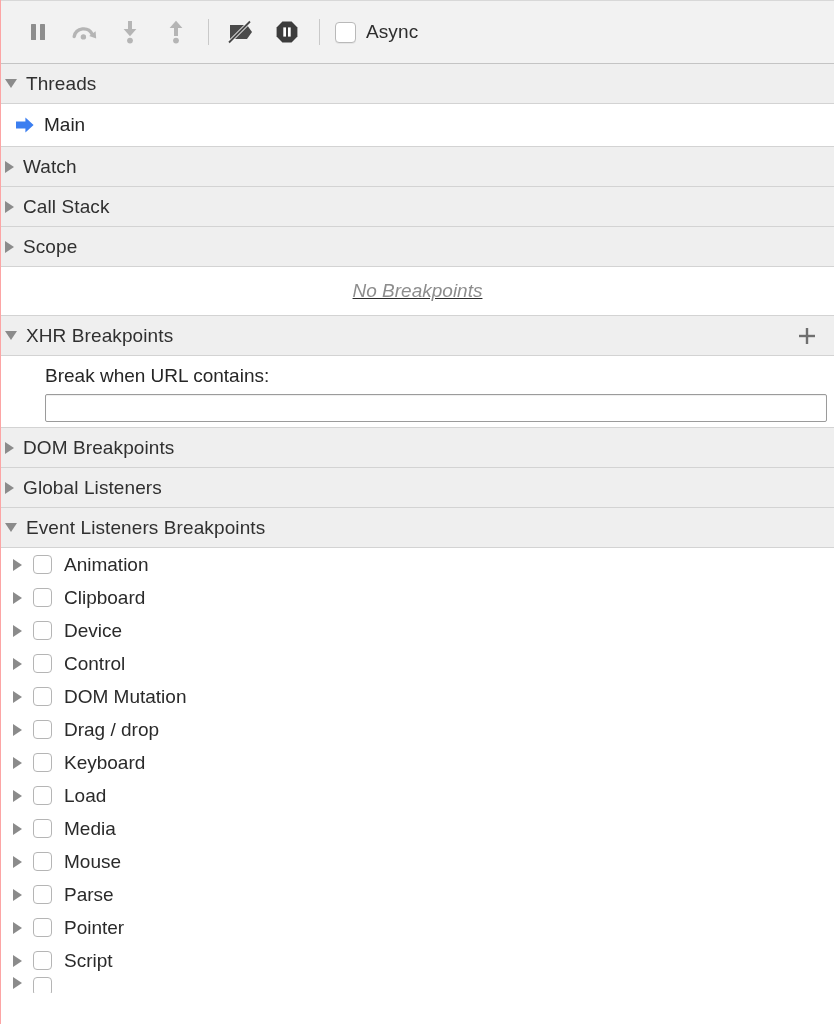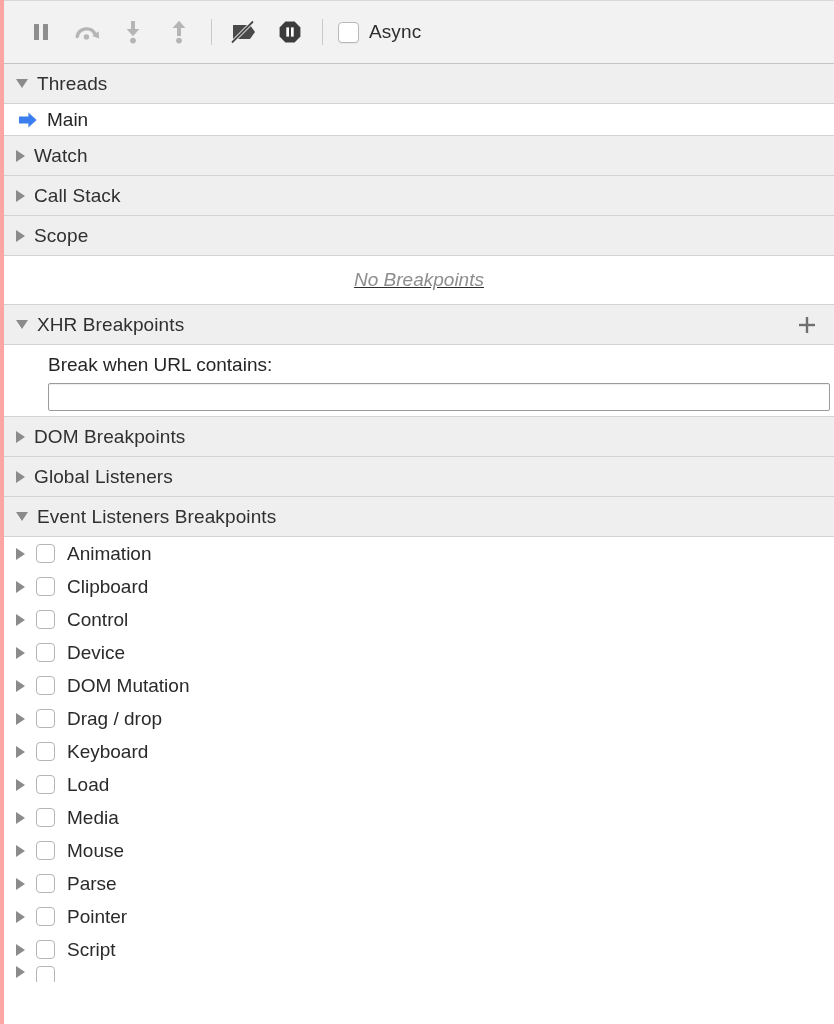--- a/index.html
+++ b/index.html
@@ -15,21 +15,21 @@
     color: #2b2b2b;
     -webkit-font-smoothing: antialiased;
   }
 
   #app {
     width: 834px;
     height: 1024px;
     position: relative;
     background: #ffffff;
     box-sizing: border-box;
-    border-left: 4px solid #fca5a5;
+    border-left: 1px solid #fca5a5;
     overflow: hidden;
   }
 
   
   .toolbar {
     height: 64px;
     box-sizing: border-box;
     background: #f2f2f2;
     border-top: 1px solid #d8d8d8;
     border-bottom: 1px solid #c4c4c4;
@@ -74,21 +74,21 @@
   }
 
   
   .section-head {
     height: 40px;
     box-sizing: border-box;
     background: #efefef;
     border-bottom: 1px solid #d3d3d3;
     display: flex;
     align-items: center;
-    padding-left: 12px;
+    padding-left: 4px;
     position: relative;
   }
   .section-title {
     font-size: 19px;
     color: #303030;
     margin-left: 9px;
     letter-spacing: .1px;
   }
   .tri {
     width: 0;
@@ -112,21 +112,21 @@
     transform: translateY(-50%);
     width: 22px;
     height: 22px;
     display: flex;
     align-items: center;
     justify-content: center;
   }
 
   
   .thread-row {
-    height: 32px;
+    height: 43px;
     box-sizing: border-box;
     background: #ffffff;
     border-bottom: 1px solid #d3d3d3;
     display: flex;
     align-items: center;
     padding-left: 14px;
   }
   .thread-label {
     font-size: 19px;
     color: #252525;
@@ -342,30 +342,30 @@
         <span class="evt-label">Animation</span>
       </div>
       <div class="evt-row">
         <span class="tri tri-right"></span>
         <span class="evt-cbox"></span>
         <span class="evt-label">Clipboard</span>
       </div>
       <div class="evt-row">
         <span class="tri tri-right"></span>
         <span class="evt-cbox"></span>
+        <span class="evt-label">Device</span>
+      </div>
+      <div class="evt-row">
+        <span class="tri tri-right"></span>
+        <span class="evt-cbox"></span>
         <span class="evt-label">Control</span>
       </div>
       <div class="evt-row">
         <span class="tri tri-right"></span>
         <span class="evt-cbox"></span>
-        <span class="evt-label">Device</span>
-      </div>
-      <div class="evt-row">
-        <span class="tri tri-right"></span>
-        <span class="evt-cbox"></span>
         <span class="evt-label">DOM Mutation</span>
       </div>
       <div class="evt-row">
         <span class="tri tri-right"></span>
         <span class="evt-cbox"></span>
         <span class="evt-label">Drag / drop</span>
       </div>
       <div class="evt-row">
         <span class="tri tri-right"></span>
         <span class="evt-cbox"></span>

